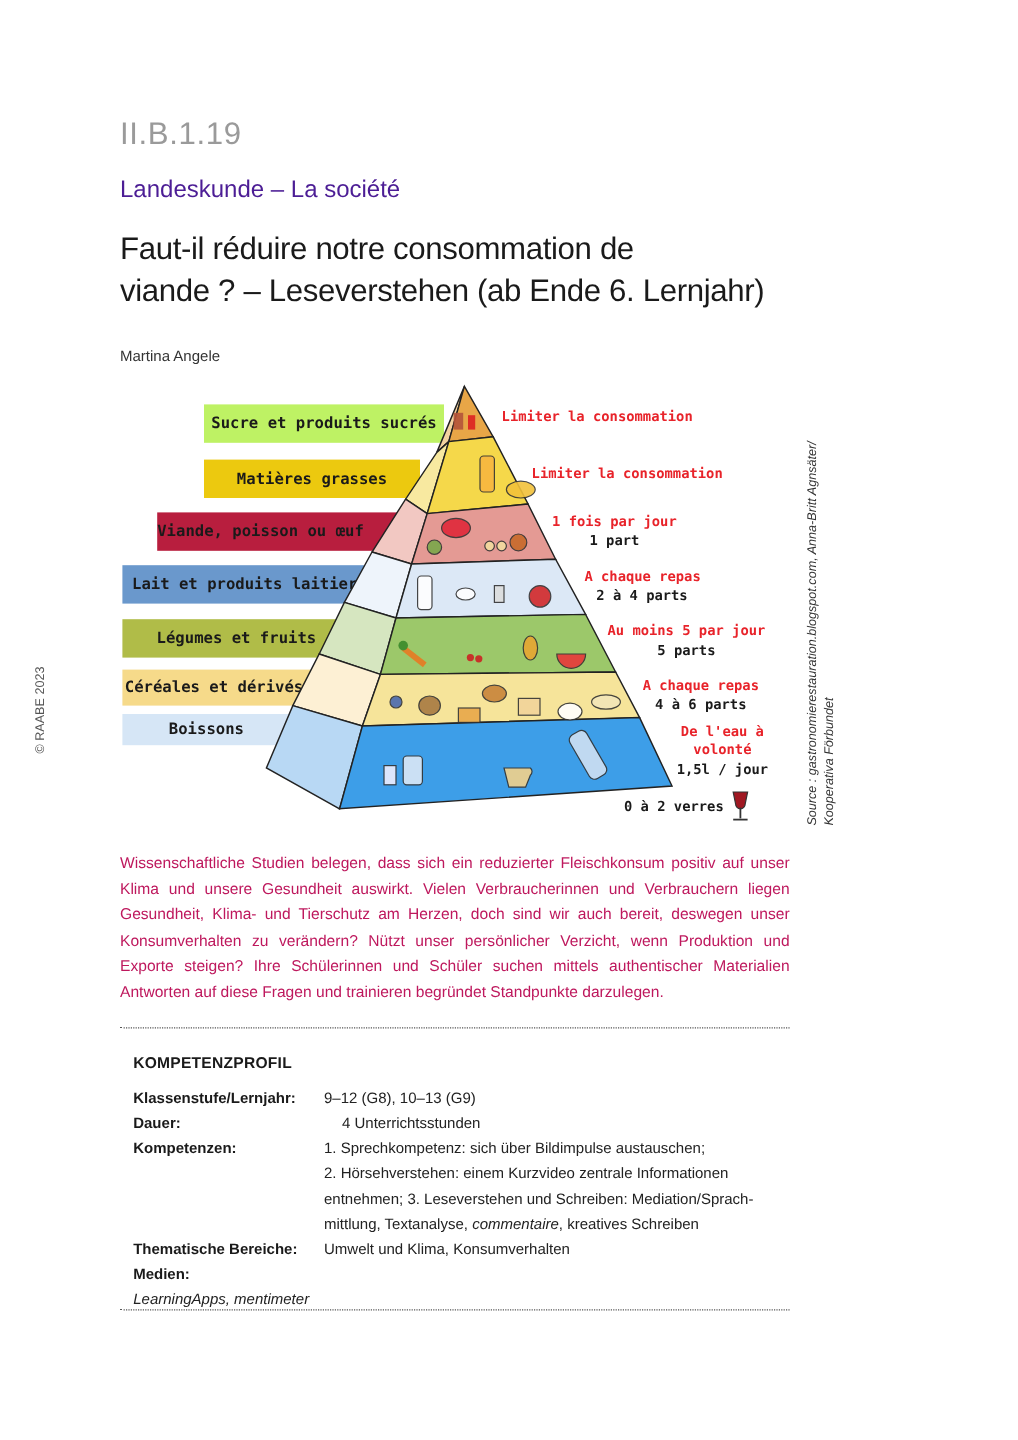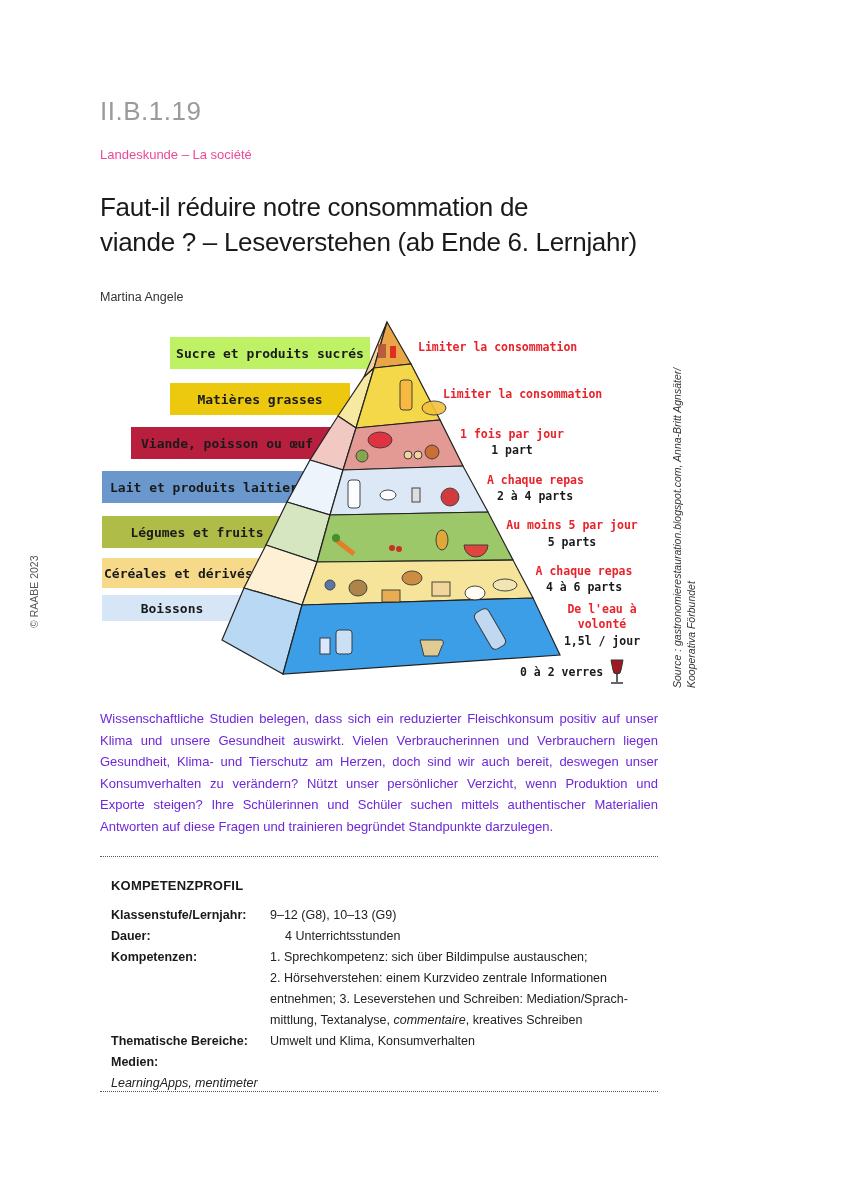--- a/index.html
+++ b/index.html
@@ -1,41 +1,41 @@
 <!DOCTYPE html>
 <html><head>
   <meta charset="utf-8">
   <style>
     html, body { margin: 0; padding: 0; background: #ffffff; }
     body { width: 848px; height: 1200px; position: relative; overflow: hidden;
            font-family: "DejaVu Sans", sans-serif; color: #1a1a1a; }
     .abs { position: absolute; }
     .code { left: 100px; top: 96px; font-size: 26px; color: #9a9a9a; letter-spacing: 0.5px;
             font-family: "Liberation Sans", sans-serif; }
-    .subject { left: 100px; top: 147px; font-size: 13px; color: #ec4899;
+    .subject { left: 100px; top: 147px; font-size: 20px; color: #4c1d95;
                font-family: "Liberation Sans", sans-serif; }
     .title { left: 100px; top: 190px; font-size: 26px; line-height: 35px; color: #1a1a1a;
              font-family: "Liberation Sans", sans-serif; letter-spacing: -0.3px; }
     .author { left: 100px; top: 290px; font-size: 12.5px; color: #333;
               font-family: "Liberation Sans", sans-serif; }
     .copyright { left: 28px; top: 590px; transform-origin: 0 0; transform: rotate(-90deg);
                  font-size: 10.5px; color: #555; font-family: "Liberation Sans", sans-serif;
                  white-space: nowrap; top: 628px; }
     .source { left: 670px; top: 358px; width: 330px; transform-origin: 0 0;
               transform: translate(0, 330px) rotate(-90deg); font-size: 10.5px; font-style: italic;
               line-height: 14px; color: #333; font-family: "Liberation Sans", sans-serif; }
     .bar { position: absolute; height: 32px; display: flex; align-items: center; justify-content: center;
            font-family: "DejaVu Sans Mono", monospace; font-size: 13px; font-weight: bold; color: #1a1a1a;
            white-space: nowrap; }
     .rec { position: absolute; font-family: "DejaVu Sans Mono", monospace; font-size: 11.5px;
            font-weight: bold; text-align: center; white-space: nowrap; line-height: 15px; }
     .rec .red { color: #e8232a; display: block; }
     .rec .blk { color: #1a1a1a; display: block; }
     .intro { left: 100px; top: 708px; width: 558px; font-size: 13px; line-height: 21.5px;
-             text-align: justify; color: #6d28d9; font-family: "Liberation Sans", sans-serif; }
+             text-align: justify; color: #be185d; font-family: "Liberation Sans", sans-serif; }
     .dots { position: absolute; left: 100px; width: 558px; height: 0;
             border-top: 1.5px dotted #555; }
     .kp-title { left: 111px; top: 878px; font-size: 13px; font-weight: bold; color: #1a1a1a;
                 font-family: "Liberation Sans", sans-serif; letter-spacing: 0.2px; }
     .kp-row { position: absolute; left: 111px; width: 540px; display: flex;
               font-family: "Liberation Sans", sans-serif; font-size: 12.5px; line-height: 21px; }
     .kp-row .lbl { width: 159px; font-weight: bold; color: #1a1a1a; flex-shrink: 0; }
     .kp-row .val { color: #222; }
     .it { font-style: italic; }
   </style>
@@ -53,21 +53,21 @@
 <div class="abs copyright">© RAABE 2023</div>
 
 <div class="abs" style="left:0;top:0;width:848px;height:700px;pointer-events:none;">
 
   <div class="bar" style="left:170px;top:337px;width:200px;background:#bef264;">
       <span>Sucre et produits sucrés</span>
     </div>
   <div class="bar" style="left:170px;top:383px;width:180px;background:#ecc90f;">
       <span>Matières grasses</span>
     </div>
-  <div class="bar" style="left:131px;top:427px;width:200px;background:#b81e3e;justify-content:flex-start;padding-left:10px;">
+  <div class="bar" style="left:131px;top:427px;width:200px;background:#b81e3e;justify-content:flex-start;padding-left:0;">
       <span>Viande, poisson ou œuf</span>
     </div>
   <div class="bar" style="left:102px;top:471px;width:200px;background:#6a98cc;justify-content:flex-start;padding-left:8px;">
       <span>Lait et produits laitiers</span>
     </div>
   <div class="bar" style="left:102px;top:516px;width:190px;background:#b0bc48;">
       <span>Légumes et fruits</span>
     </div>
   <div class="bar" style="left:102px;top:558px;width:155px;height:30px;background:#f6da8a;justify-content:flex-start;padding-left:2px;">
       <span>Céréales et dérivés</span>

